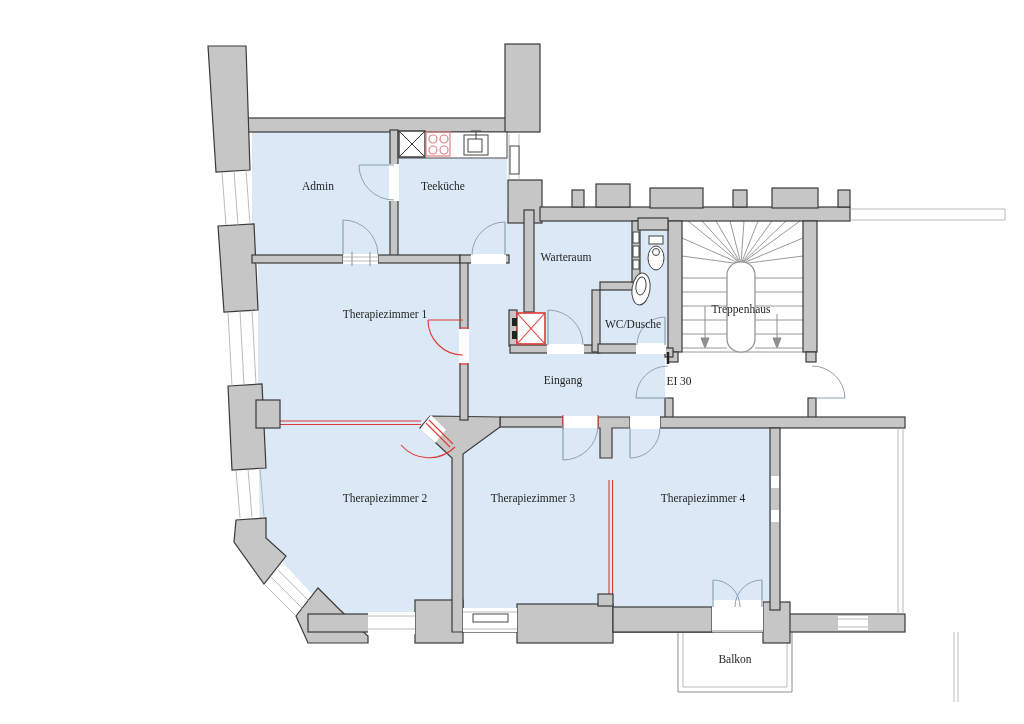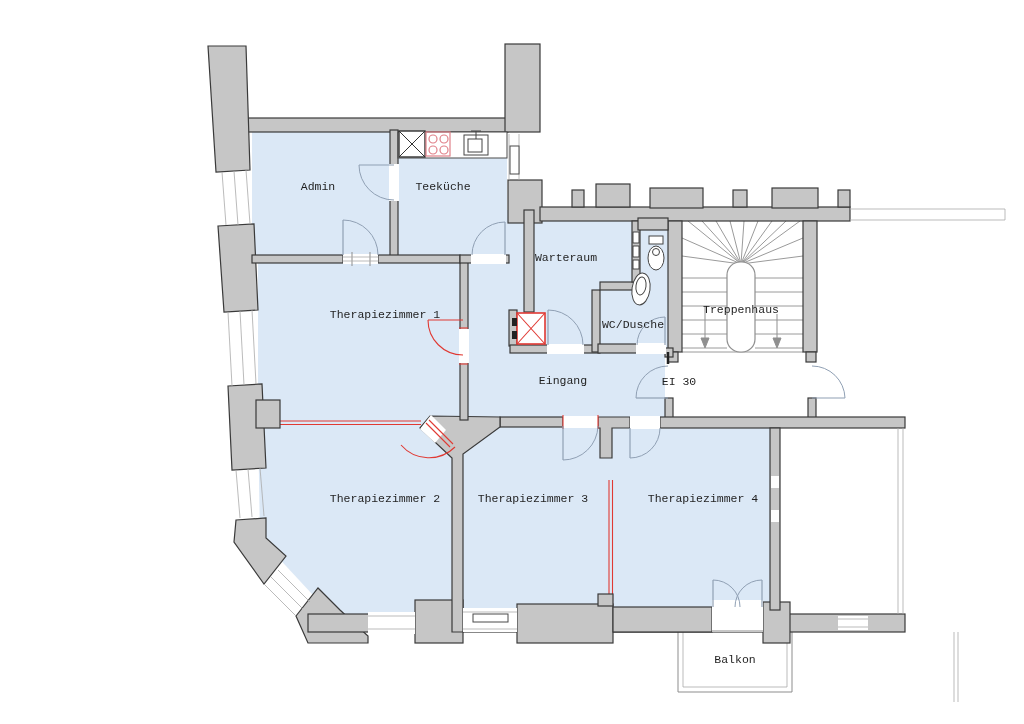--- a/index.html
+++ b/index.html
@@ -1,17 +1,17 @@
 <!DOCTYPE html>
 <html style="--room-fill: #dbe8f6; --wall-fill: #c6c6c6; --wall-stroke: #3a3a3a; --new-element: #e03933; --door-arc: #90a0b4;"><head>
 <meta charset="utf-8">
 <style>
   html,body{margin:0;padding:0;background:#ffffff;}
   .stage{position:relative;width:1024px;height:724px;background:#fff;overflow:hidden;
-         font-family:Liberation Mono, monospace;}
+         font-family:Liberation Serif, serif;}
   svg{display:block}
   .room{fill:var(--room-fill,#dbe8f6);}
   .wall{fill:var(--wall-fill,#c6c6c6);stroke:var(--wall-stroke,#3a3a3a);stroke-width:1.2;stroke-linejoin:miter;}
   .gap{fill:#ffffff;}
   .thin{stroke:#8d8d8d;stroke-width:1;fill:none;}
   .thin2{stroke:#aaaaaa;stroke-width:0.8;fill:none;}
   .arc{stroke:var(--door-arc,#90a0b4);stroke-width:1;fill:none;}
   .leaf{stroke:var(--door-arc,#90a0b4);stroke-width:1.2;fill:none;}
   .red{stroke:var(--new-element,#e03933);stroke-width:1.1;fill:none;}
   .redfat{stroke:var(--new-element,#e03933);stroke-width:1.6;fill:#ffffff;}

